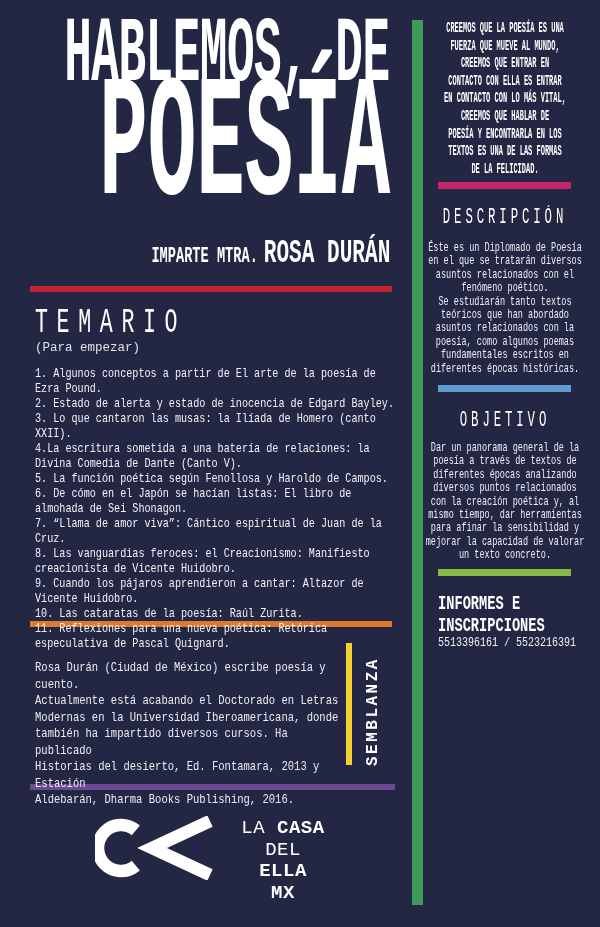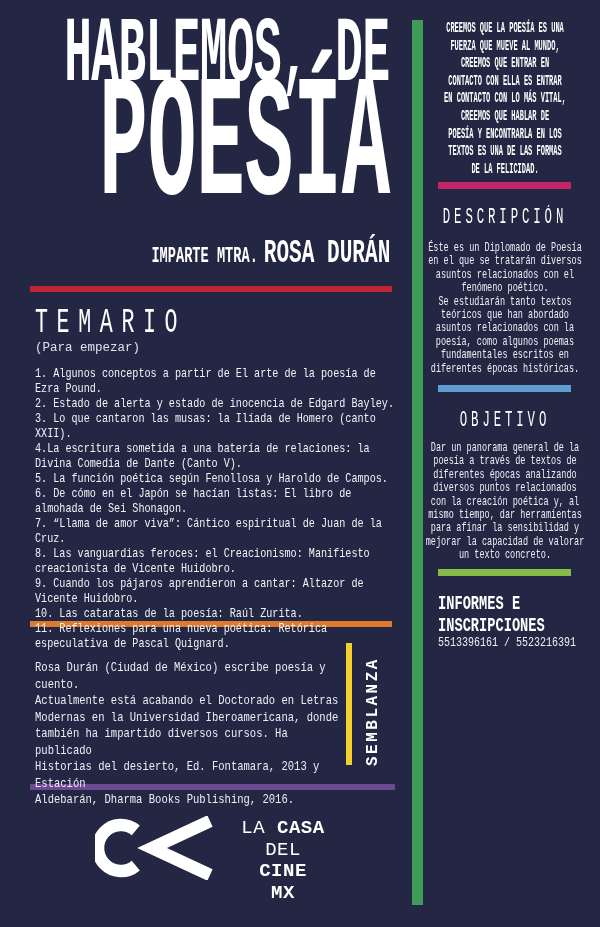--- a/index.html
+++ b/index.html
@@ -114,21 +114,21 @@
 Historias del desierto, Ed. Fontamara, 2013 y Estación
 Aldebarán, Dharma Books Publishing, 2016.</div>
   <div class="semblanza-l">SEMBLANZA</div>
 
   <svg class="logo-svg" width="122" height="64" viewBox="0 0 122 64">
     <path d="M 40.8 14.4 A 23 23 0 1 0 40.8 49.6" fill="none" stroke="#ffffff" stroke-width="12.5"></path>
     <polyline points="115,5 57,32 115,59" fill="none" stroke="#ffffff" stroke-width="12.5"></polyline>
   </svg>
   <div class="logo-text">
     <div><span class="lt">LA </span><span class="bd">CASA</span></div>
-    <div><span class="lt">DEL </span><span class="bd">CINE</span></div>
+    <div><span class="lt">DEL </span><span class="bd">ELLA</span></div>
     <div><span class="bd">MX</span></div>
   </div>
 
   <div class="manifesto">CREEMOS QUE LA POESÍA ES UNA
 FUERZA QUE MUEVE AL MUNDO,
 CREEMOS QUE ENTRAR EN
 CONTACTO CON ELLA ES ENTRAR
 EN CONTACTO CON LO MÁS VITAL,
 CREEMOS QUE HABLAR DE
 POESÍA Y ENCONTRARLA EN LOS

